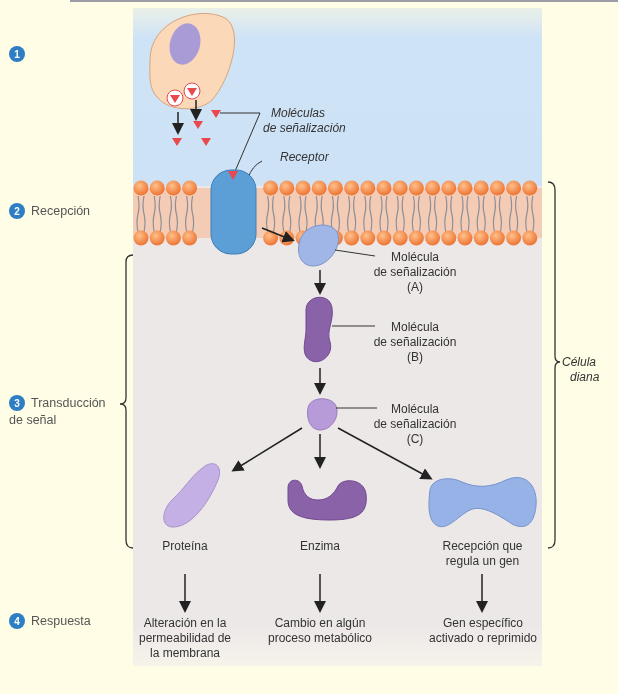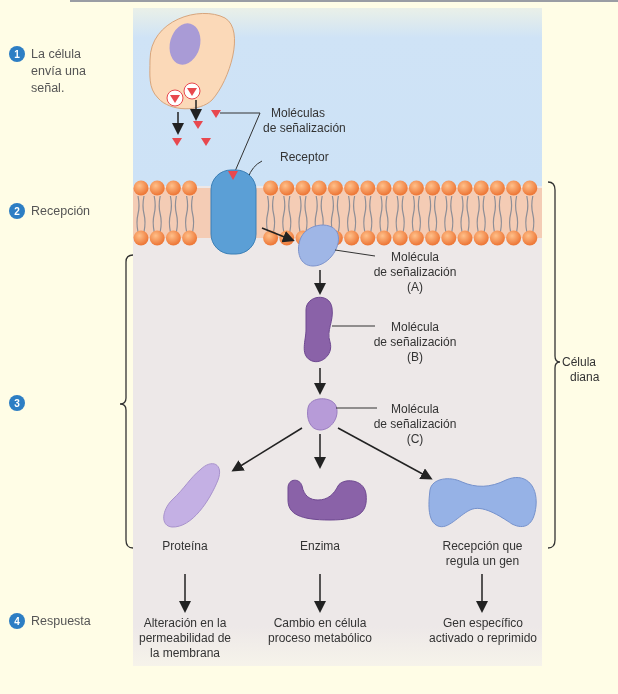--- a/index.html
+++ b/index.html
@@ -3,21 +3,21 @@
   <meta charset="utf-8">
   <style>
     html, body { margin:0; padding:0; }
     body { width:618px; height:694px; position:relative; overflow:hidden; background:#fffde6; font-family:"Liberation Sans", sans-serif; }
     .topline { position:absolute; left:70px; top:0; width:548px; height:2px; background:#9a9da4; }
     .panel-blue { position:absolute; left:133px; top:8px; width:409px; height:178px; background:linear-gradient(#eaf0e8 0px, #cfe3f6 30px, #cde2f6 100%); }
     .panel-gray { position:absolute; left:133px; top:186px; width:409px; height:480px; background:linear-gradient(#ede8e8 0, #ede8e8 440px, #f6f3ea 480px); }
     .step { position:absolute; display:flex; align-items:flex-start; font-size:12.5px; color:#555; line-height:17px; }
     .badge { width:16px; height:16px; border-radius:50%; background:#2d7ec4; color:#fff; font-size:10px; font-weight:bold; display:flex; align-items:center; justify-content:center; margin-right:6px; flex-shrink:0; margin-top:0px; }
     .lbl { position:absolute; font-size:12px; color:#333; line-height:15px; text-align:center; }
-    .lbl-l { text-align:left; }
+    .lbl-l { text-align:left;font-style:italic; }
     svg.diagram { position:absolute; left:0; top:0; }
   </style>
 </head>
 <body>
 
 <div class="topline"></div>
 <div class="panel-blue"></div>
 <div class="panel-gray"></div>
 
 <svg class="diagram" width="618" height="694">
@@ -148,40 +148,40 @@
   <line x1="320" y1="574" x2="320" y2="610" stroke="#222" stroke-width="1.5" marker-end="url(#ah)"></line>
   <line x1="482" y1="574" x2="482" y2="610" stroke="#222" stroke-width="1.5" marker-end="url(#ah)"></line>
 
   <path d="M133,255 Q126,255 126,262 L126,398 Q126,404 120,404 Q126,404 126,410 L126,540 Q126,548 133,548" fill="none" stroke="#333" stroke-width="1.3"></path>
 
   <path d="M548,182 Q555,182 555,190 L555,356 Q555,362 560,362 Q555,362 555,368 L555,540 Q555,548 548,548" fill="none" stroke="#333" stroke-width="1.3"></path>
 </svg>
 
 <div class="step" style="left:9px;top:46px;">
   <span class="badge">1</span>
-  <span><span>La célula</span><br><span>envía una</span><br><span>señal.</span></span>
 </div>
 <div class="step" style="left:9px;top:203px;">
   <span class="badge">2</span>
   <span>Recepción</span>
 </div>
 <div class="step" style="left:9px;top:395px;">
   <span class="badge">3</span>
+  <span><span>Transducción</span><br><span style="margin-left:-22px">de señal</span></span>
 </div>
 <div class="step" style="left:9px;top:613px;">
   <span class="badge">4</span>
   <span>Respuesta</span>
 </div>
 
 <div class="lbl lbl-l" style="left:263px;top:106px;"><span style="margin-left:8px">Moléculas</span><br><span>de señalización</span></div>
 <div class="lbl lbl-l" style="left:280px;top:150px;">Receptor</div>
 <div class="lbl" style="left:360px;top:250px;width:110px;"><span>Molécula</span><br><span>de señalización</span><br><span>(A)</span></div>
 <div class="lbl" style="left:360px;top:320px;width:110px;"><span>Molécula</span><br><span>de señalización</span><br><span>(B)</span></div>
 <div class="lbl" style="left:360px;top:402px;width:110px;"><span>Molécula</span><br><span>de señalización</span><br><span>(C)</span></div>
 <div class="lbl lbl-l" style="left:562px;top:355px;"><span>Célula</span><br><span style="margin-left:8px">diana</span></div>
 
 <div class="lbl" style="left:135px;top:539px;width:100px;text-align:center;">Proteína</div>
 <div class="lbl" style="left:270px;top:539px;width:100px;">Enzima</div>
 <div class="lbl" style="left:425px;top:539px;width:115px;"><span>Recepción que</span><br><span>regula un gen</span></div>
 
 <div class="lbl" style="left:120px;top:616px;width:130px;"><span>Alteración en la</span><br><span>permeabilidad de</span><br><span>la membrana</span></div>
-<div class="lbl" style="left:255px;top:616px;width:130px;"><span>Cambio en célula</span><br><span>proceso metabólico</span></div>
+<div class="lbl" style="left:255px;top:616px;width:130px;"><span>Cambio en algún</span><br><span>proceso metabólico</span></div>
 <div class="lbl" style="left:413px;top:616px;width:140px;"><span>Gen específico</span><br><span>activado o reprimido</span></div>
 
 </body></html>

